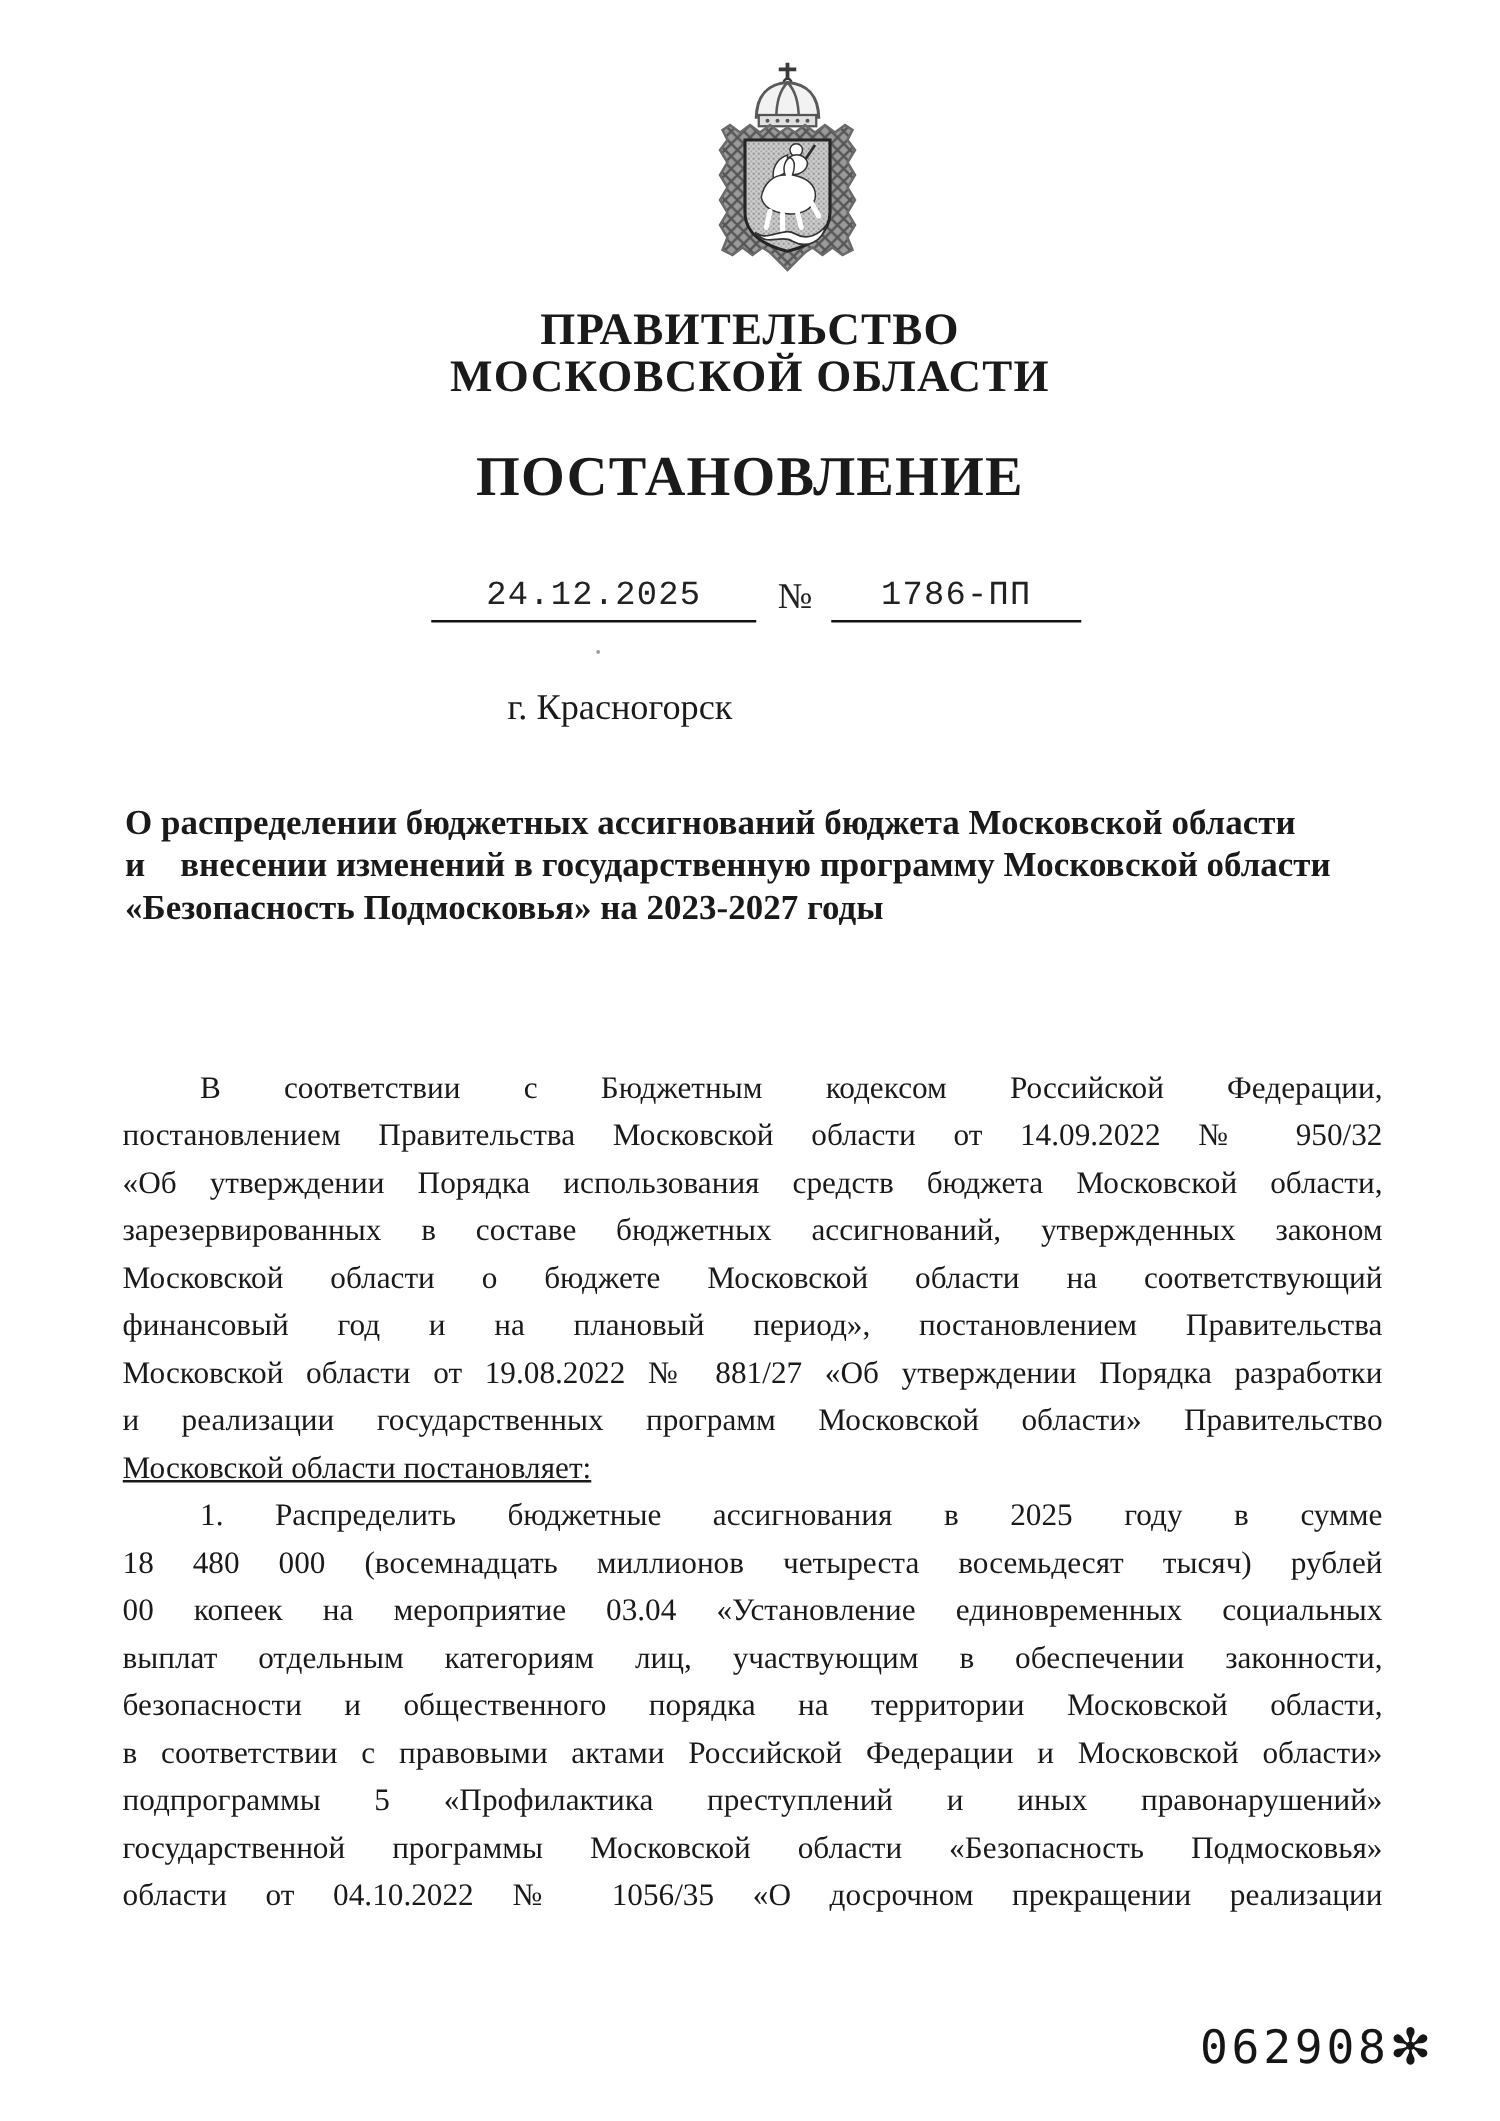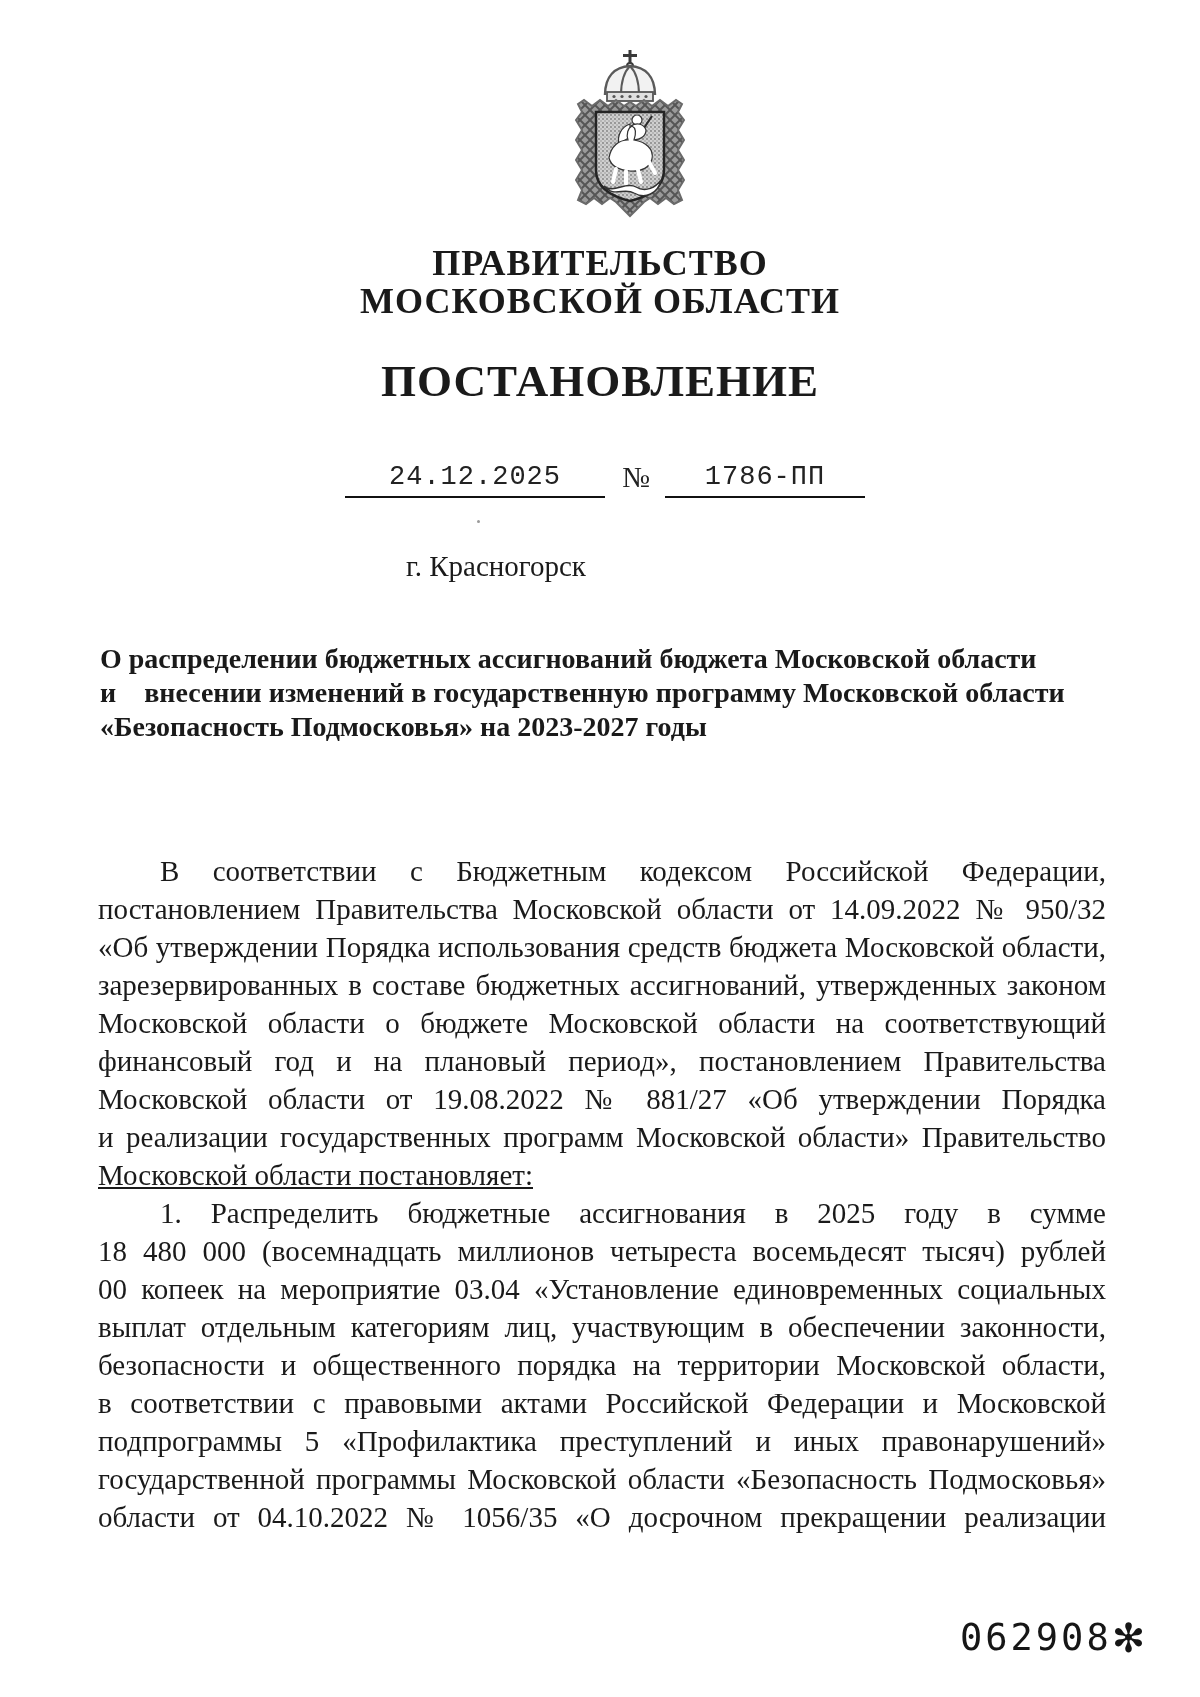--- a/index.html
+++ b/index.html
@@ -39,21 +39,21 @@
     position:absolute;left:0;top:550px;width:992px;
     text-align:center;font-size:29px;
   }
   .subject{
     position:absolute;left:100px;top:642px;width:1000px;
     font-weight:bold;font-size:28px;line-height:34px;text-align:left;
   }
   .subject .s-line{white-space:pre;}
   .body-text{
     position:absolute;left:98px;top:852px;width:1008px;
-    font-size:29px;
+    font-size:25px;
   }
   .bline{
     height:38px;line-height:38px;overflow:hidden;
     text-align:justify;text-align-last:justify;text-justify:inter-word;
     white-space:nowrap;
   }
   .bline.just{white-space:normal;}
   .bline.first{padding-left:62px;white-space:normal;}
   .bline.plain{text-align:left;text-align-last:left;text-decoration:underline;}
   .stamp{

